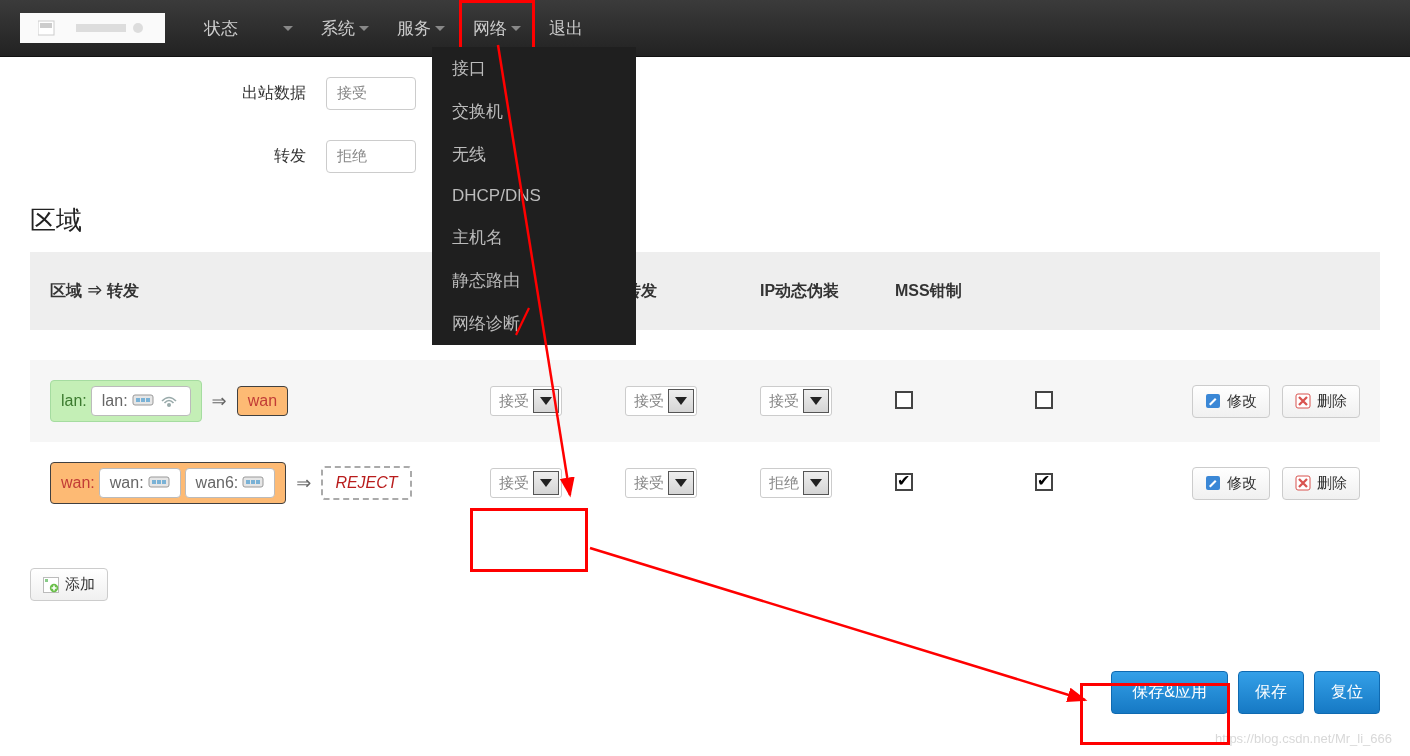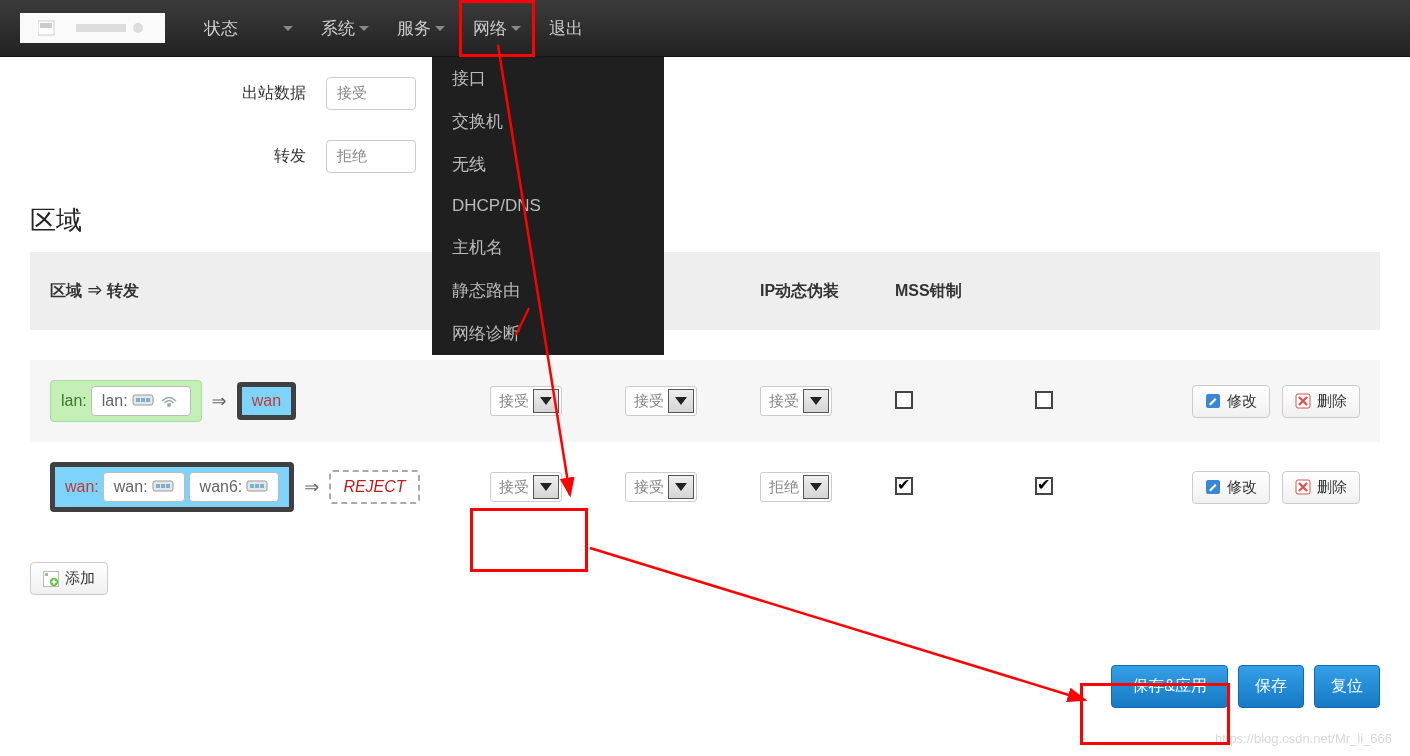--- a/index.html
+++ b/index.html
@@ -42,22 +42,22 @@
   .nav-item.first { margin-left: 25px; gap: 41px; }
   .nav-caret {
     display:inline-block;width:0;height:0;border-left:5px solid transparent;border-right:5px solid transparent;border-top:5px solid #888;margin-left:4px;
   }
   .nav-item.highlight { outline: 3px solid #ff0000; outline-offset: -3px; }
 
   
   .dropdown {
     position: absolute;
     left: 432px;
-    top: 57px;
-    width: 232px;
+    top: 47px;
+    width: 204px;
     background: #1f1f1f;
     color: #bbb;
     font-size: 17px;
     z-index: 50;
   }
   .dropdown-item {
     padding: 10px 20px;
     cursor: pointer;
   }
   .dropdown-item.active {
@@ -135,21 +135,21 @@
   .zcell-actions { flex:1; display:flex; gap:12px; justify-content:flex-end; }
 
   .badge {
     border-radius:4px;
     padding:5px 10px;
     font-size:16px;
     display:inline-flex;align-items:center;gap:4px;
   }
   .badge.green { background:#c4efb6; color:#3b7a2e; border:1px solid #a5dca0; }
   .badge.white { background:#fff; color:#666; border:1px solid #bbb; }
-  .badge.red   { background:#7dd3fc; color:#c23c36; border:5px solid #404040; }
+  .badge.red   { background:#fdba74; color:#c23c36; border:1px solid #404040; }
   .badge.dash  { background:#fff; border:2px dashed #aaa; color:#b91c1c; font-style:italic; font-weight:normal; padding:6px 12px;}
 
   .arrow-sym { color:#666; font-size:18px; padding:0 4px;}
 
   .sel-combo {
     display:inline-flex;align-items:center;
     border:1px solid #ccc;border-radius:3px;background:#fff;
     padding:2px 2px 2px 8px; color:#888;
   }
   .sel-combo .sel-text { font-size:15px;}
@@ -173,21 +173,21 @@
   .actbtn {
     border:1px solid #ccc;border-radius:4px;
     background:linear-gradient(#fff,#f0f0f0);
     padding:6px 12px;display:inline-flex;align-items:center;gap:6px;
     cursor:pointer;color:#333;font-size:15px;
   }
   .icon-edit { width:16px;height:16px; }
   .icon-del  { width:16px;height:16px; }
   .icon-add  { width:16px;height:16px; }
 
-  .addbtn-wrap { margin-top:30px; }
+  .addbtn-wrap { margin-top:44px; }
 
   
   .footer {
     margin-top:70px;
     display:flex; justify-content:flex-end; gap:10px; padding-right:0;
   }
   .bluebtn {
     background:linear-gradient(#34a0e8,#1679c4);
     border:1px solid #0f6ab1;
     color:#fff;border-radius:4px;

